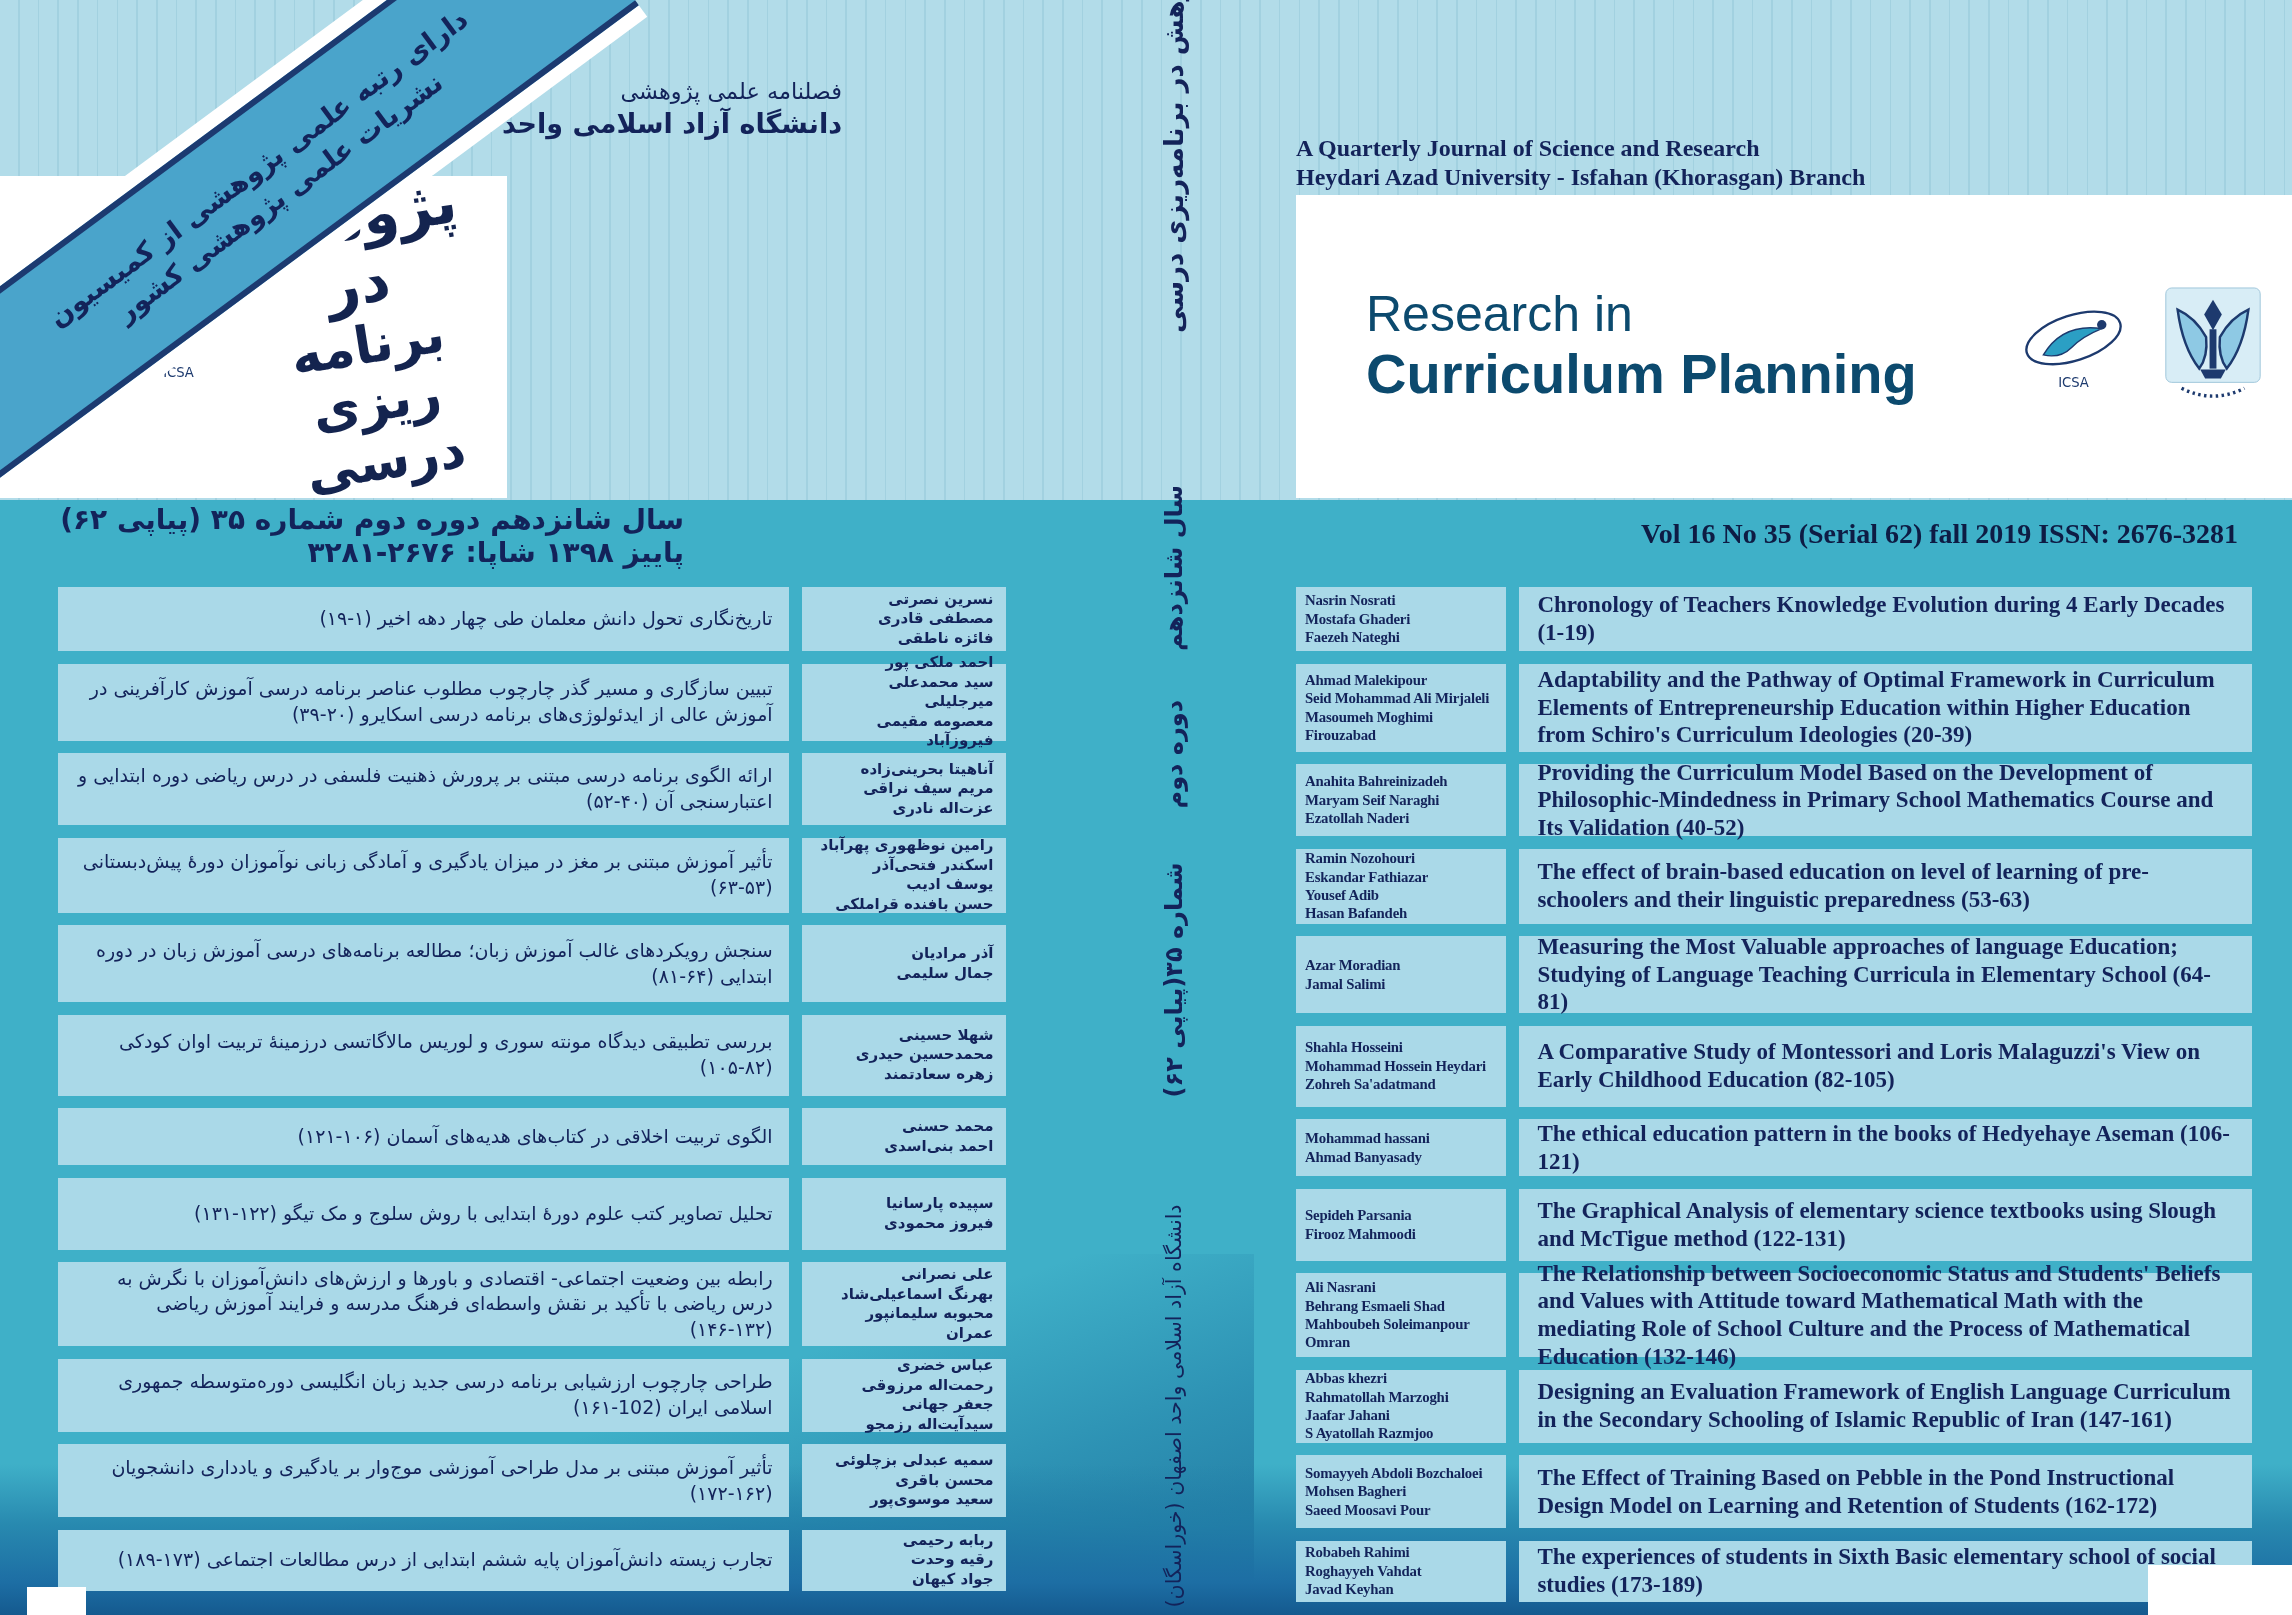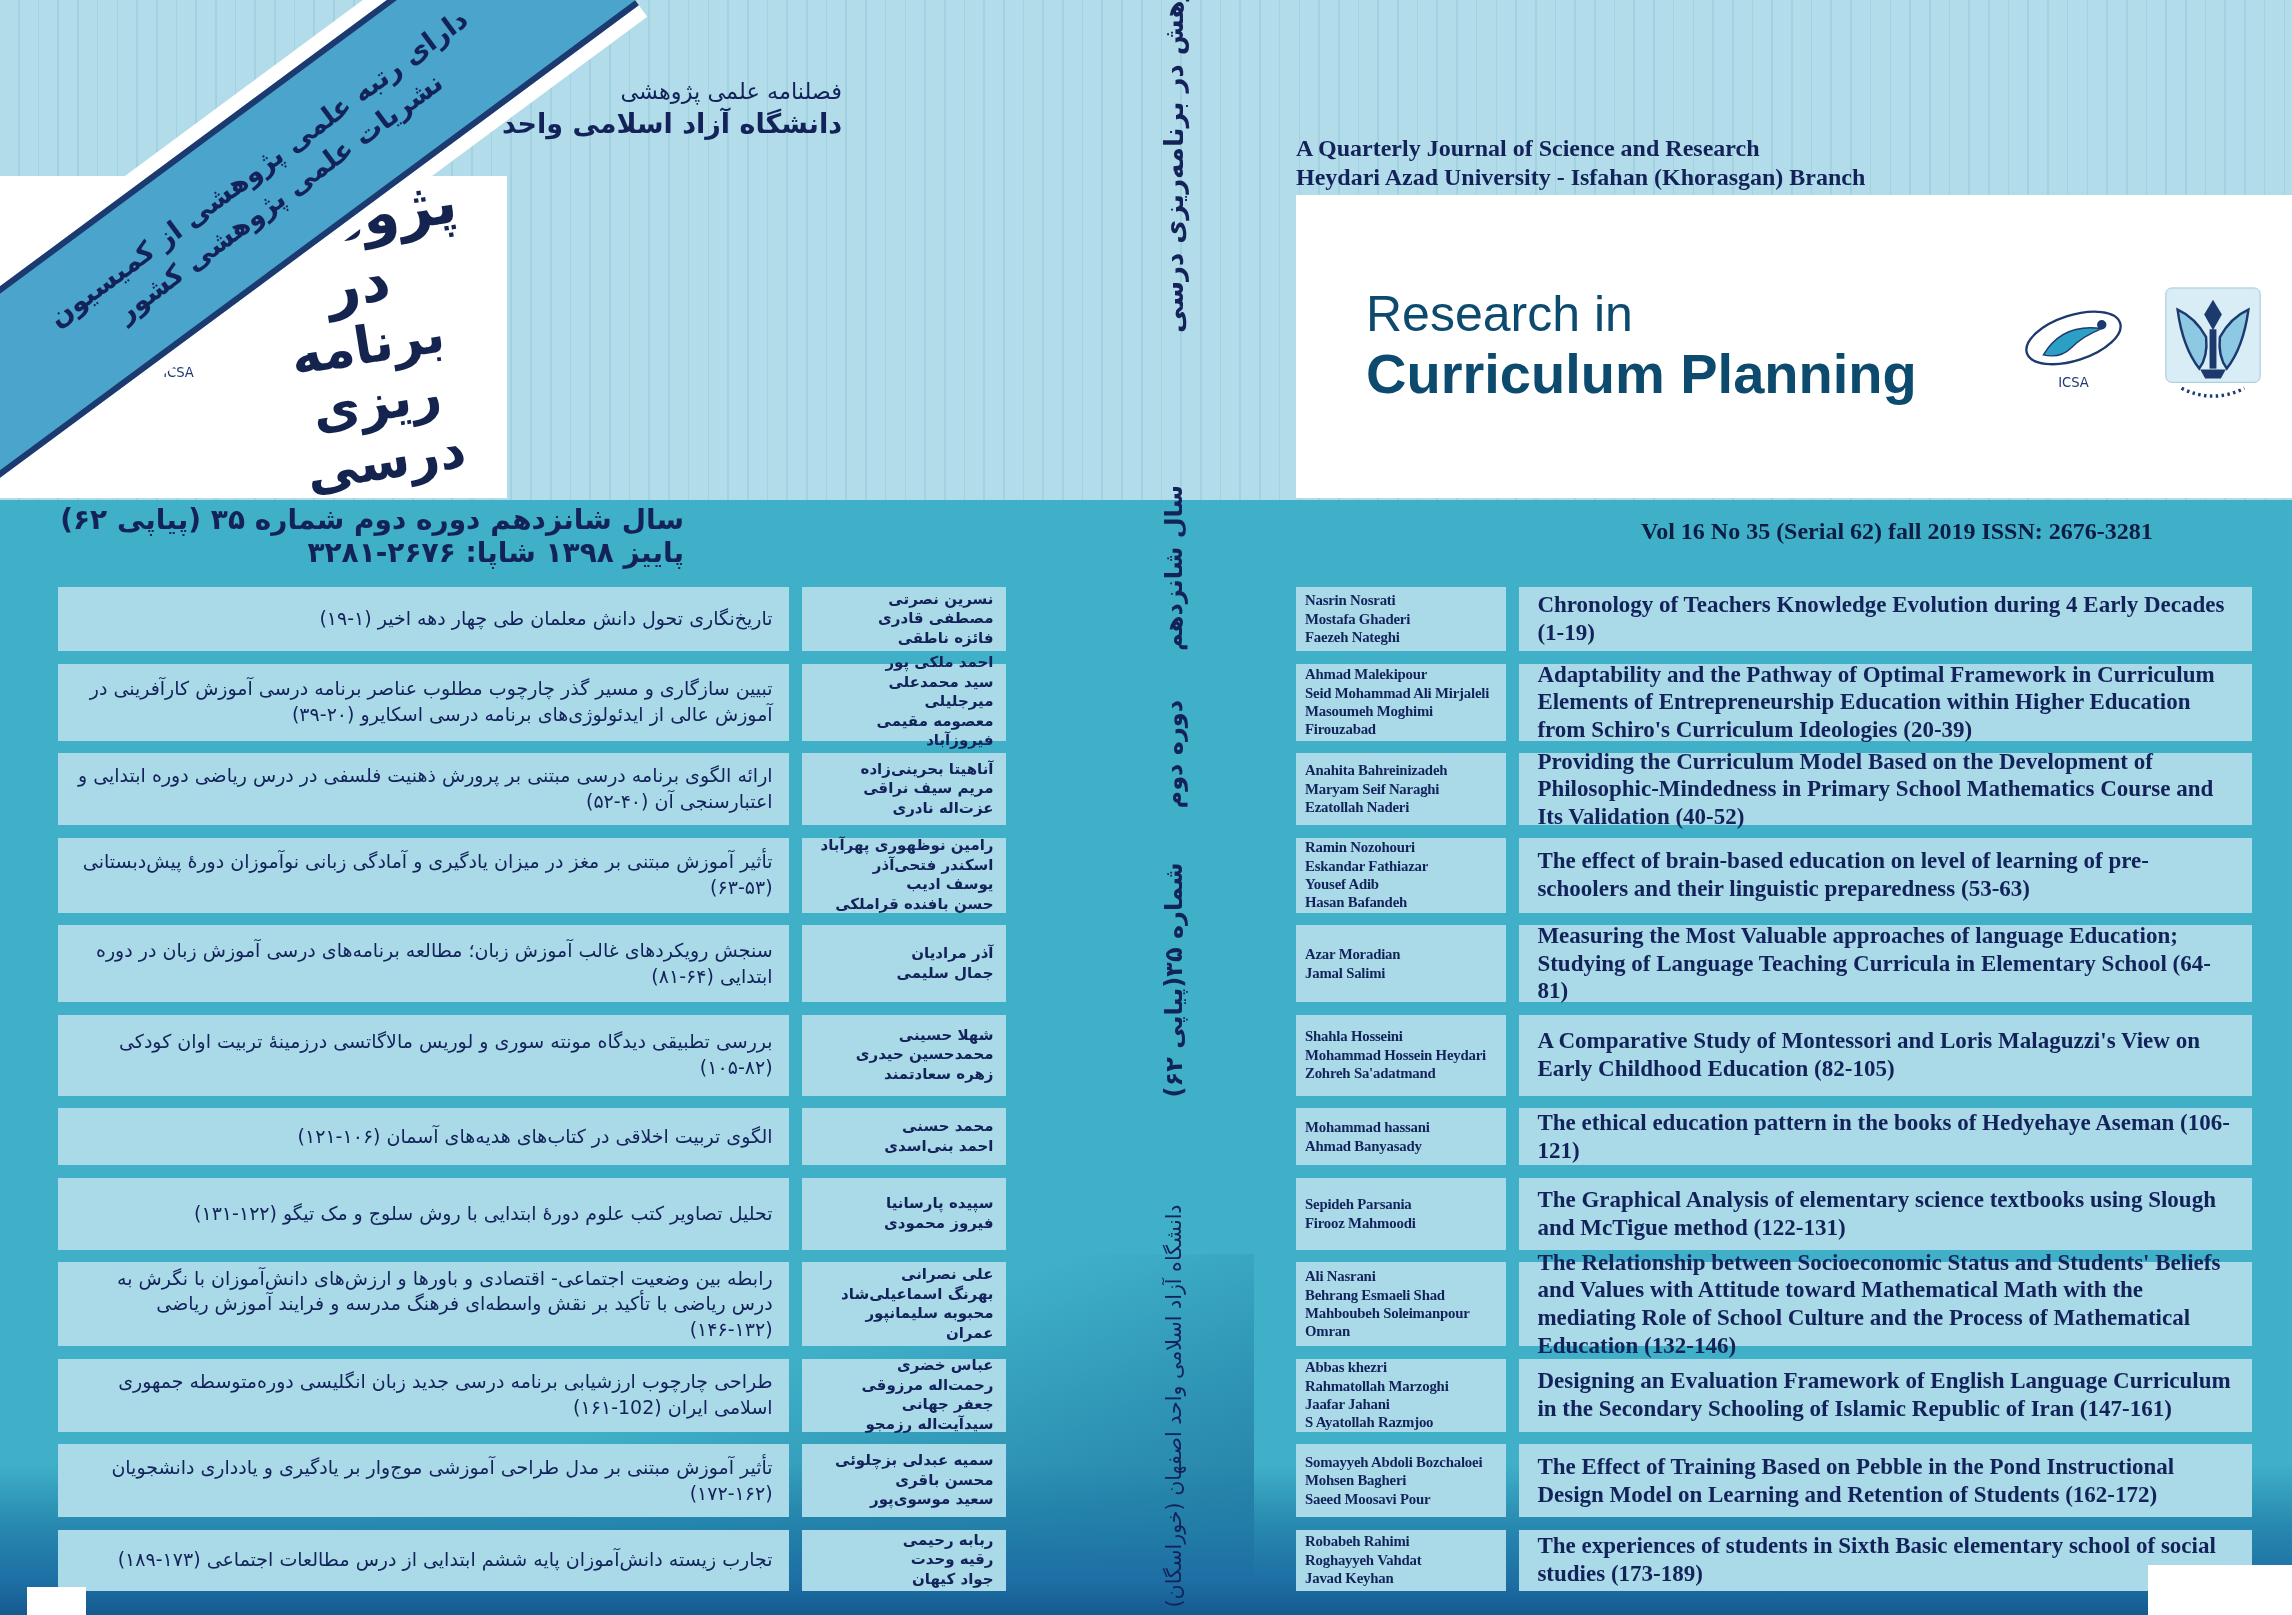--- a/index.html
+++ b/index.html
@@ -65,21 +65,21 @@
     position:absolute;left:1296px;top:134px;width:806px;color:#13235a;z-index:2;
     font-family:"Liberation Serif",serif;font-weight:bold;
   }
   .en-header .h1,.en-header .h2{font-size:24px;line-height:1.2;}
   .fa-issue{
     position:absolute;left:36px;top:503px;width:648px;text-align:right;direction:rtl;
     color:#13235a;font-size:28px;font-weight:bold;z-index:2;
   }
   .en-issue{
     position:absolute;left:1641px;top:518px;width:645px;color:#0e1c44;
-    font-family:"Liberation Serif",serif;font-weight:bold;font-size:24px;z-index:2;
+    font-family:"Liberation Serif",serif;font-weight:bold;font-size:28px;z-index:2;
   }
   
   .toc{position:absolute;top:587px;z-index:2;}
   .toc-left{left:58px;width:948px;}
   .toc-right{left:1296px;width:956px;}
   .toc-row{display:flex;gap:13.4px;margin-bottom:12.5px;}
   .cell{
     background:#aad9e8;box-sizing:border-box;display:flex;flex-direction:column;justify-content:center;
     color:#13235a;
   }
@@ -288,21 +288,21 @@
     </div>
   <div class="toc toc-right" id="toc-en">
       <div class="toc-row" style="height: 64px;">
         <div class="cell a-en">
           <div>Nasrin Nosrati</div>
           <div>Mostafa Ghaderi</div>
           <div>Faezeh Nateghi</div>
         </div>
         <div class="cell t-en">Chronology of Teachers Knowledge Evolution during 4 Early Decades (1-19)</div>
       </div>
-      <div class="toc-row" style="height: 77px;">
+      <div class="toc-row" style="height: 88px;">
         <div class="cell a-en">
           <div>Ahmad Malekipour</div>
           <div>Seid Mohammad Ali Mirjaleli</div>
           <div>Masoumeh Moghimi Firouzabad</div>
         </div>
         <div class="cell t-en">Adaptability and the Pathway of Optimal Framework in Curriculum Elements of Entrepreneurship Education within Higher Education from Schiro's Curriculum Ideologies (20-39)</div>
       </div>
       <div class="toc-row" style="height: 72px;">
         <div class="cell a-en">
           <div>Anahita Bahreinizadeh</div>

